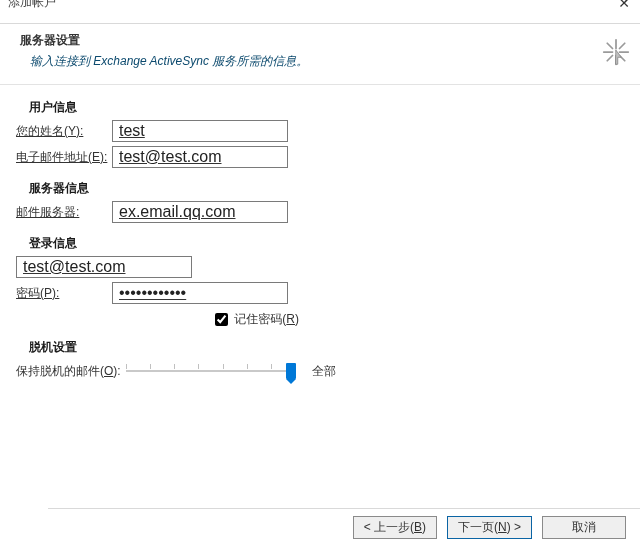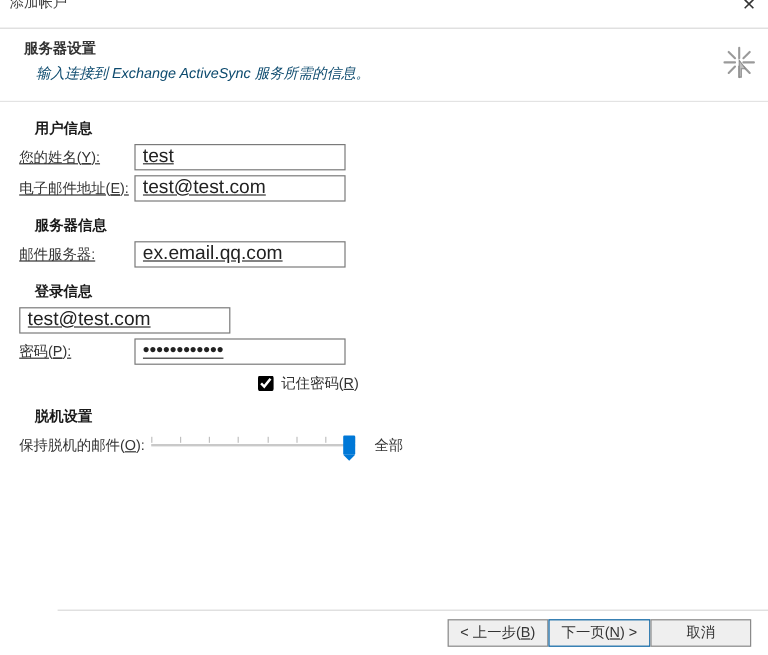--- a/index.html
+++ b/index.html
@@ -93,21 +93,21 @@
     content:""; position:absolute; left:0; right:0; bottom:-5px;
     border-left:5px solid transparent; border-right:5px solid transparent;
     border-top:5px solid #0078d7;
   }
   .slider-value { margin-left:16px; color:#333; }
   .footer {
     position:absolute; left:0; right:0; bottom:0;
     border-top:1px solid #d9d9d9;
     height:38px;
     display:flex; align-items:center; justify-content:flex-end;
-    padding-right:14px; 
+    padding-right:14px; gap:10px;
     background:#fff;
     margin-left:48px;
   }
   .btn {
     height:23px; min-width:84px;
     border:1px solid #8a8a8a;
     background:#efefef;
     font-size:12px;
     color:#333;
     padding:0 10px;

